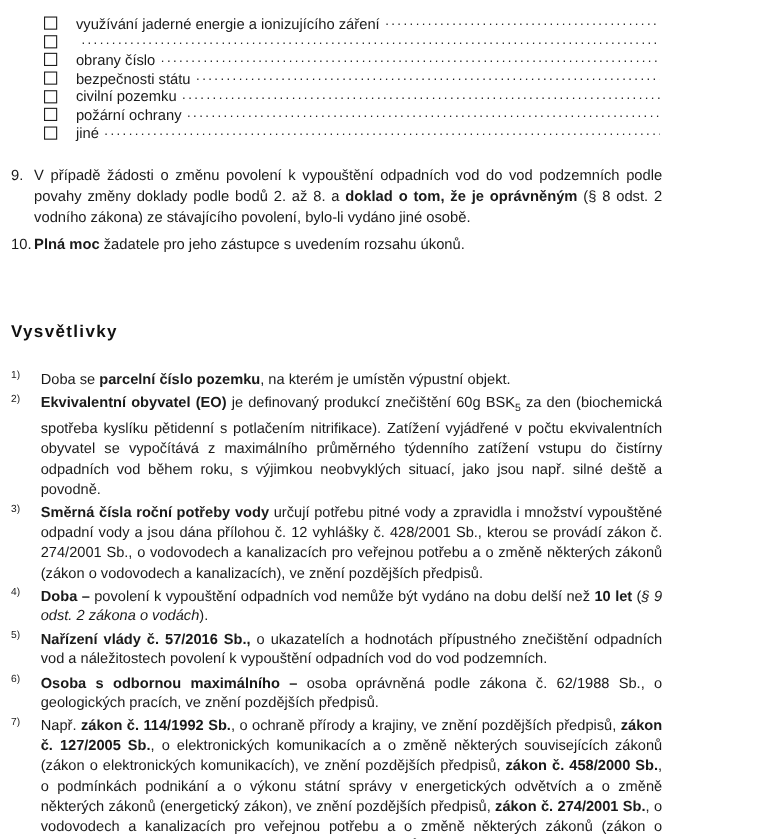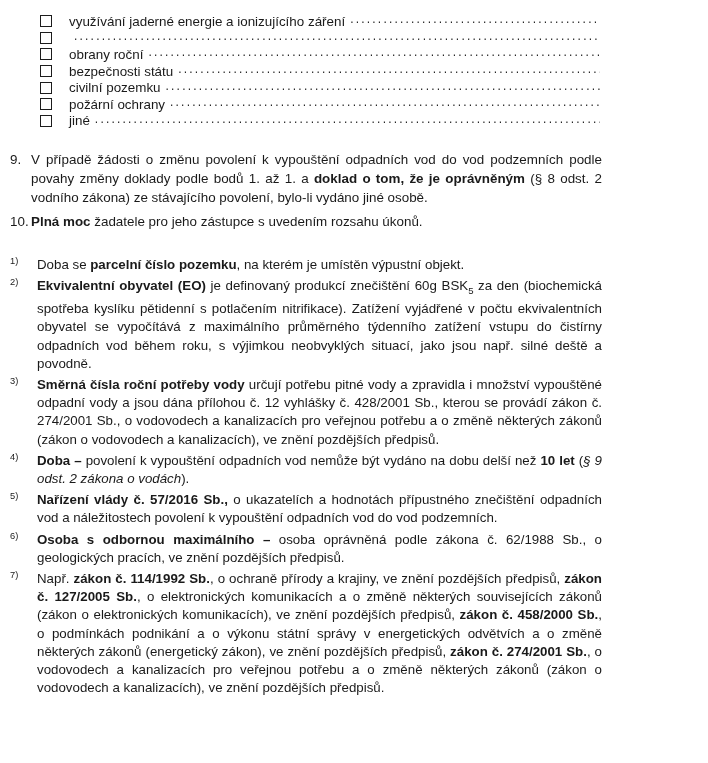--- a/index.html
+++ b/index.html
@@ -76,21 +76,21 @@
       <span class="checkbox"></span>
       <span class="check-label">využívání jaderné energie a ionizujícího záření</span>
       <span class="leader">..........................................................................................................................................................................</span>
     </div>
     <div class="check-row">
       <span class="checkbox"></span>
       <span class="leader">..........................................................................................................................................................................</span>
     </div>
     <div class="check-row">
       <span class="checkbox"></span>
-      <span class="check-label">obrany roční</span>
+      <span class="check-label">obrany číslo</span>
       <span class="leader">..........................................................................................................................................................................</span>
     </div>
     <div class="check-row">
       <span class="checkbox"></span>
       <span class="check-label">bezpečnosti státu</span>
       <span class="leader">..........................................................................................................................................................................</span>
     </div>
     <div class="check-row">
       <span class="checkbox"></span>
       <span class="check-label">civilní pozemku</span>
@@ -103,28 +103,29 @@
     </div>
     <div class="check-row">
       <span class="checkbox"></span>
       <span class="check-label">jiné</span>
       <span class="leader">..........................................................................................................................................................................</span>
     </div>
   </div>
 
   <div class="numbered first">
     <span class="num">9.</span>
-    <div class="ntext"><span>V případě žádosti o změnu povolení k vypouštění odpadních vod do vod podzemních podle povahy změny doklady podle bodů 1. až 1. a </span><span class="b">doklad o tom, že je oprávněným</span><span> (§ 8 odst. 2 vodního zákona) ze stávajícího povolení, bylo-li vydáno jiné osobě.</span></div>
+    <div class="ntext"><span>V případě žádosti o změnu povolení k vypouštění odpadních vod do vod podzemních podle povahy změny doklady podle bodů 2. až 8. a </span><span class="b">doklad o tom, že je oprávněným</span><span> (§ 8 odst. 2 vodního zákona) ze stávajícího povolení, bylo-li vydáno jiné osobě.</span></div>
   </div>
 
   <div class="numbered second">
     <span class="num">10.</span>
     <div class="ntext"><span class="b">Plná moc</span><span> žadatele pro jeho zástupce s uvedením rozsahu úkonů.</span></div>
   </div>
 
+  <div class="heading">Vysvětlivky</div>
 
   <div class="notes">
     <div class="note">
       <span class="marker">1)</span>
       <div class="note-text"><span>Doba se </span><span class="b">parcelní číslo pozemku</span><span>, na kterém je umístěn výpustní objekt.</span></div>
     </div>
     <div class="note">
       <span class="marker">2)</span>
       <div class="note-text"><span class="b">Ekvivalentní obyvatel (EO)</span><span> je definovaný produkcí znečištění 60g BSK</span><span class="sub">5</span><span> za den (biochemická spotřeba kyslíku pětidenní s potlačením nitrifikace). Zatížení vyjádřené v počtu ekvivalentních obyvatel se vypočítává z maximálního průměrného týdenního zatížení vstupu do čistírny odpadních vod během roku, s výjimkou neobvyklých situací, jako jsou např. silné deště a povodně.</span></div>
     </div>

